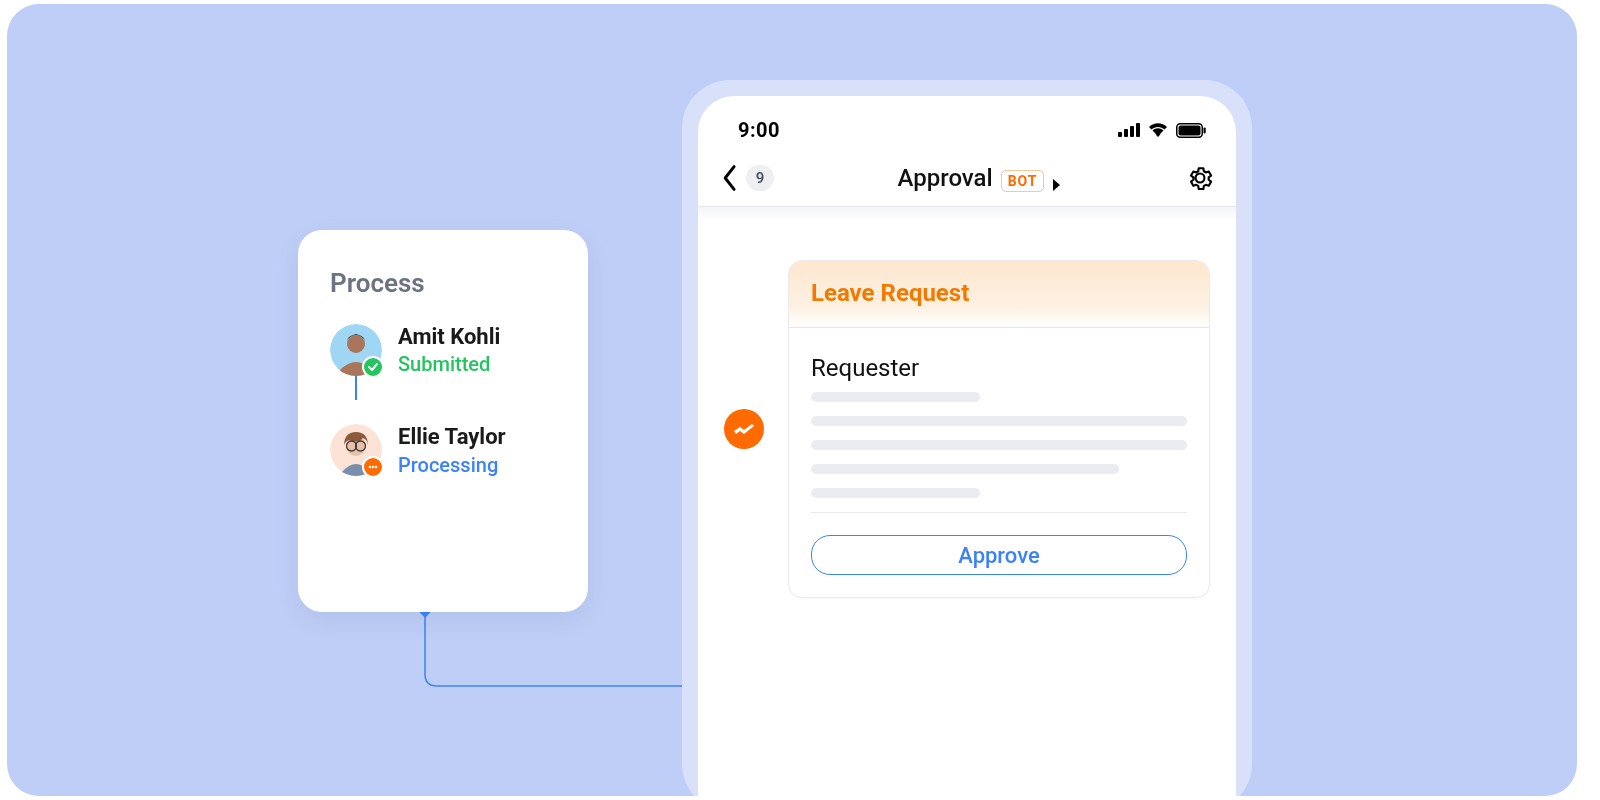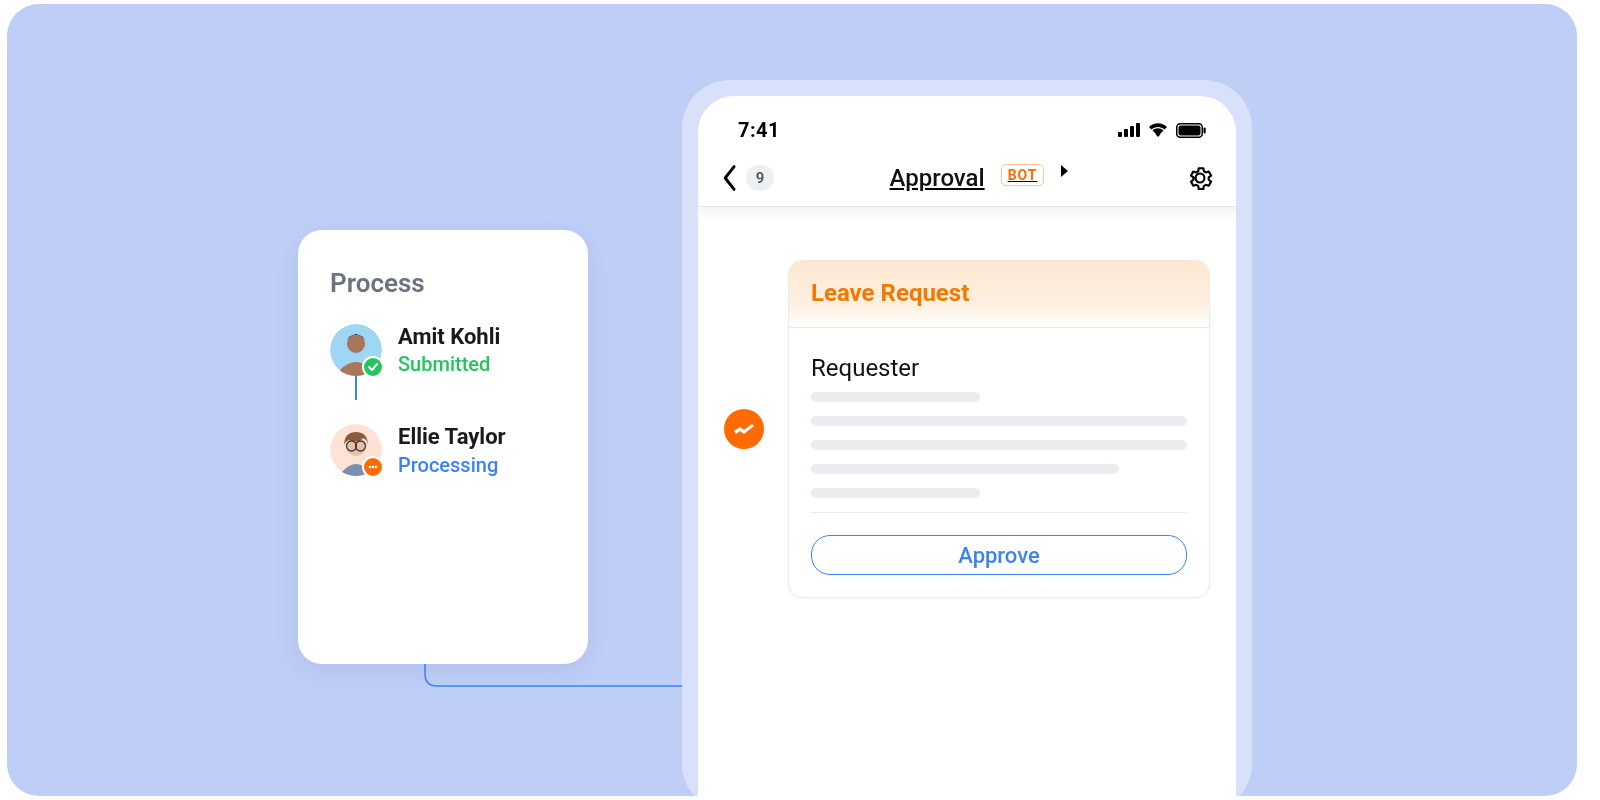--- a/index.html
+++ b/index.html
@@ -14,21 +14,21 @@
     width:1570px; height:792px;
     margin-left:7px; margin-top:4px;
     background:#BECEF6;
     border-radius:32px;
     overflow:hidden;
   }
   
   .process-card {
     position:absolute;
     left:291px; top:226px;
-    width:290px; height:434px;
+    width:290px; height:382px;
     background:#fff;
     border-radius:24px;
     box-shadow: 0 8px 24px rgba(40,60,120,0.08);
     padding:38px 32px 32px 32px;
   }
   .process-title {
     font-size:26px; font-weight:600; color:#6B7280;
     margin-bottom:26px;
   }
   .process-item {
@@ -86,21 +86,21 @@
     padding:16px 22px 14px 22px;
   }
   .nav-left { display:flex; align-items:center; gap:8px; }
   .back-chev { width:18px; height:28px; }
   .count-pill {
     display:inline-flex; align-items:center; justify-content:center;
     min-width:28px; height:26px; padding:0 8px;
     background:#EEEFF1; border-radius:13px;
     font-size:15px; font-weight:600; color:#4B5563;
   }
-  .nav-title-group { display:flex; align-items:flex-start; gap:16px;text-decoration:underline; }
+  .nav-title-group { display:flex; align-items:flex-end; gap:8px; }
   .nav-title { font-size:24px; font-weight:500; color:#111; }
   .bot-badge {
     font-size:14px; font-weight:700; color:#FF6B00; letter-spacing:1px;
     border:1px solid rgba(255,107,0,0.4); border-radius:5px;
     padding:2px 6px;
   }
   .divider-strip {
     height:14px;
     background: linear-gradient(#F3F4F6, #fff);
     box-shadow: inset 0 1px 0 #E5E7EB;
@@ -213,21 +213,21 @@
         <div class="person-name">Ellie Taylor</div>
         <div class="status-text status-processing">Processing</div>
       </div>
     </div>
   </div>
 
   <div class="phone">
     <div class="phone-inner">
 
       <div class="status-bar">
-        <div class="status-time">7:41</div>
+        <div class="status-time">9:00</div>
         <div class="status-icons">
           <svg width="22" height="14" viewBox="0 0 22 14">
             <rect x="0" y="9" width="4" height="5" rx="1" fill="#000"></rect>
             <rect x="6" y="6" width="4" height="8" rx="1" fill="#000"></rect>
             <rect x="12" y="3" width="4" height="11" rx="1" fill="#000"></rect>
             <rect x="18" y="0" width="4" height="14" rx="1" fill="#000"></rect>
           </svg>
           <svg width="20" height="15" viewBox="0 0 20 15">
             <path d="M10 14 C10 14 3 7 10 7 C17 7 10 14 10 14 Z" fill="#000"></path>
             <path d="M1 4 C6 -1 14 -1 19 4 L16.5 6.5 C13 3 7 3 3.5 6.5 Z" fill="#000"></path>

